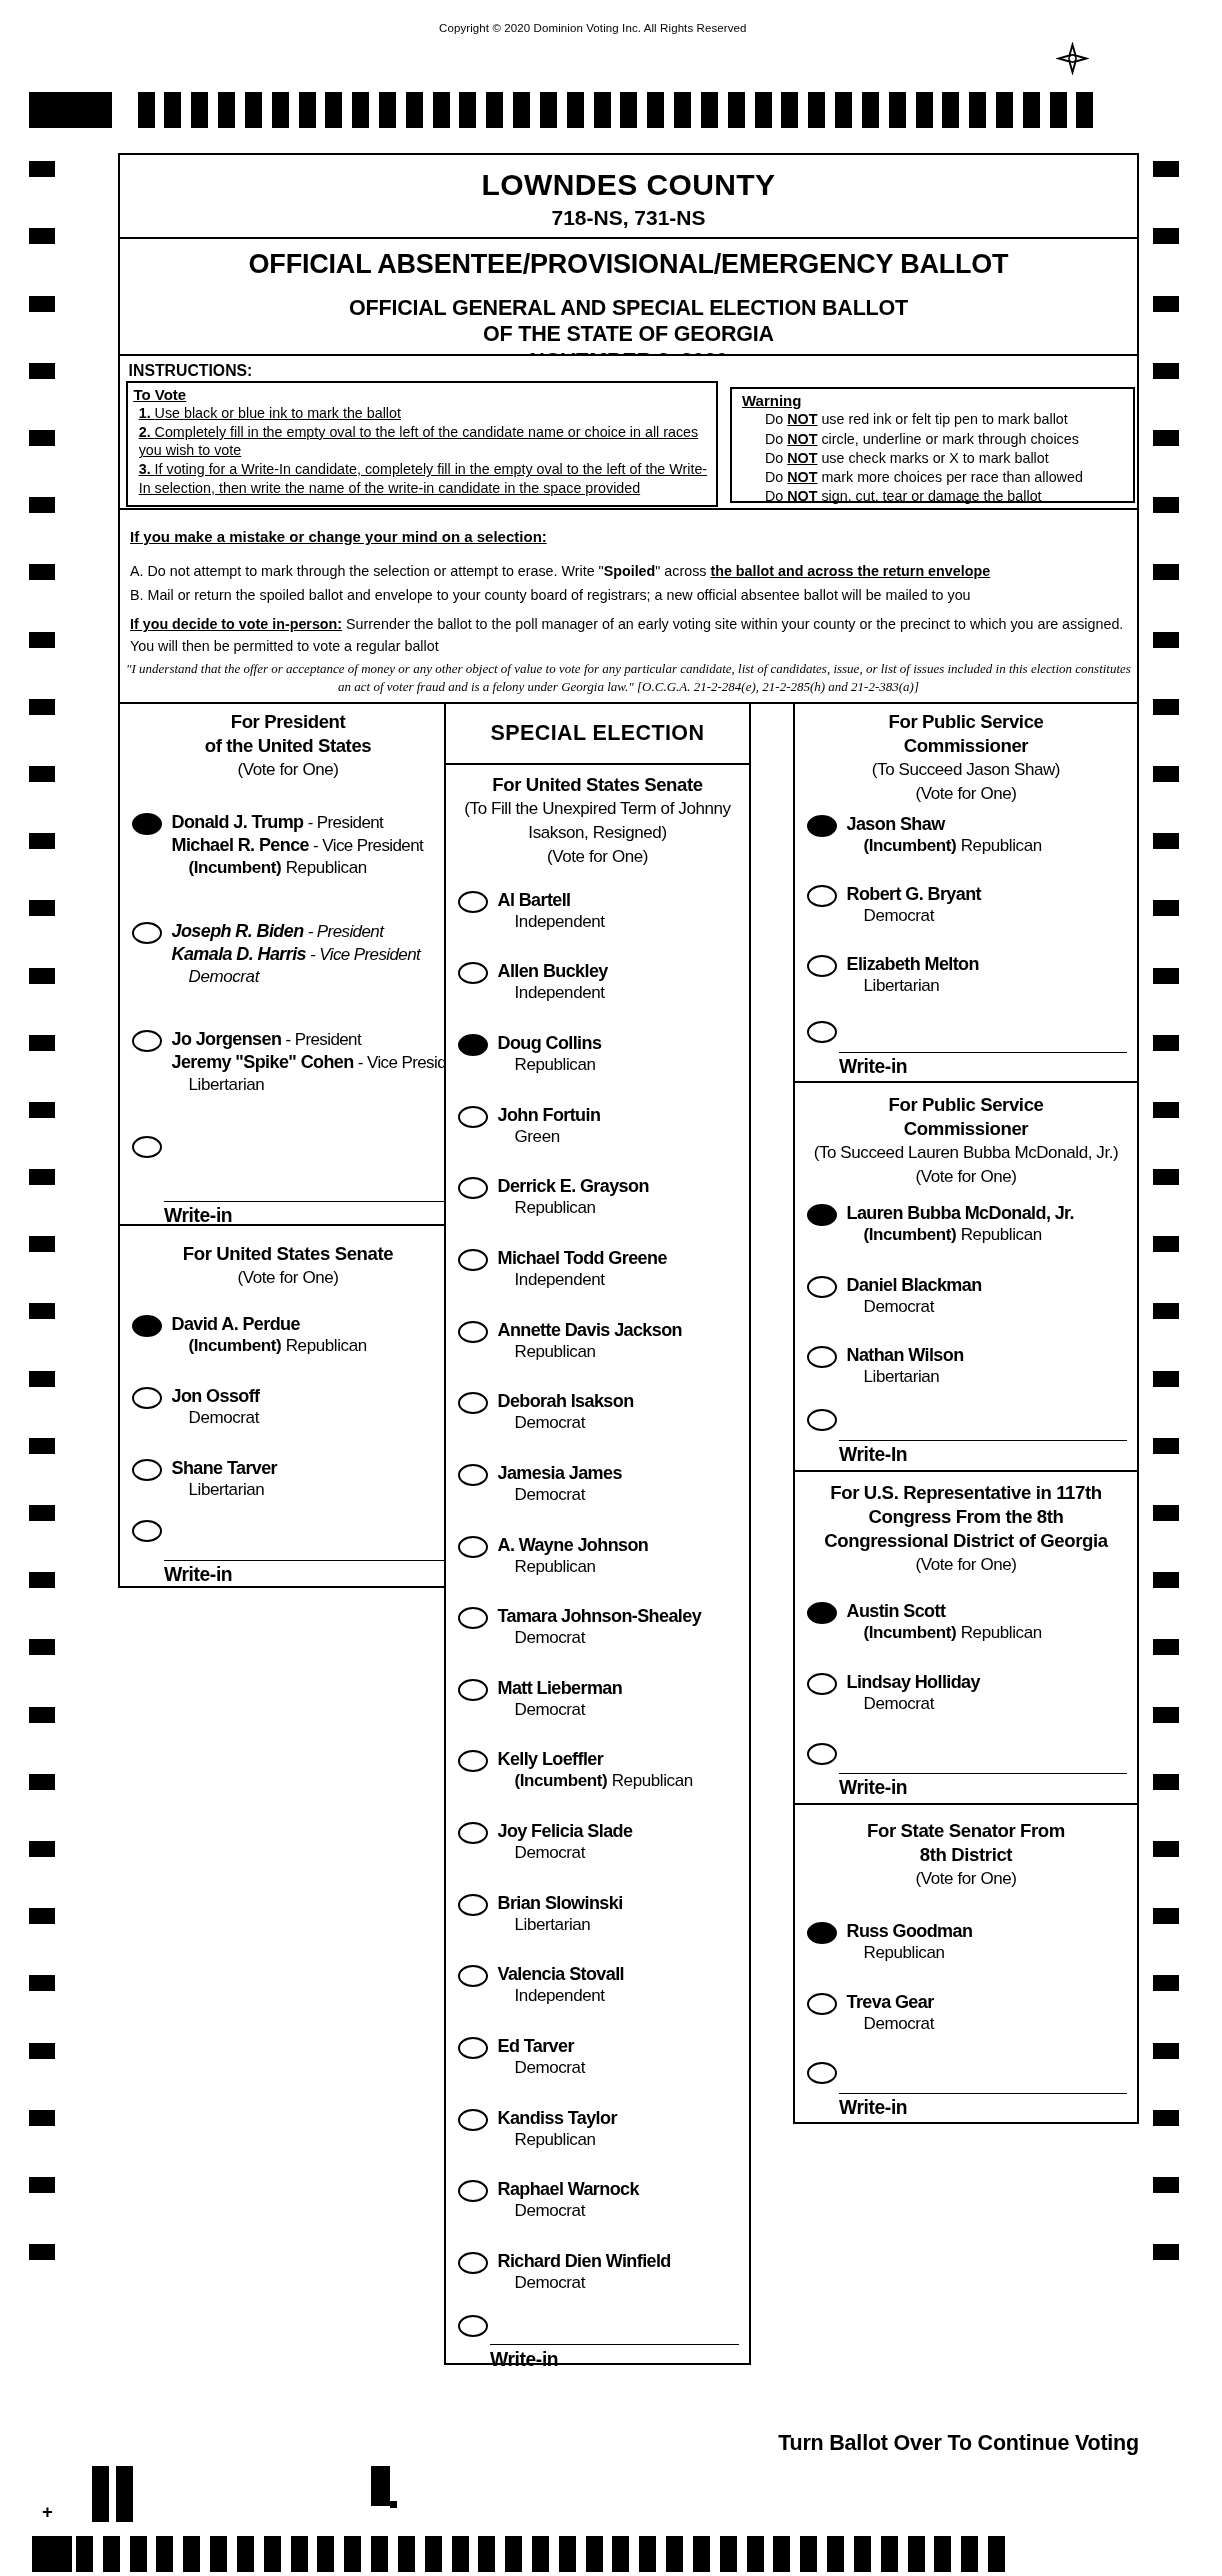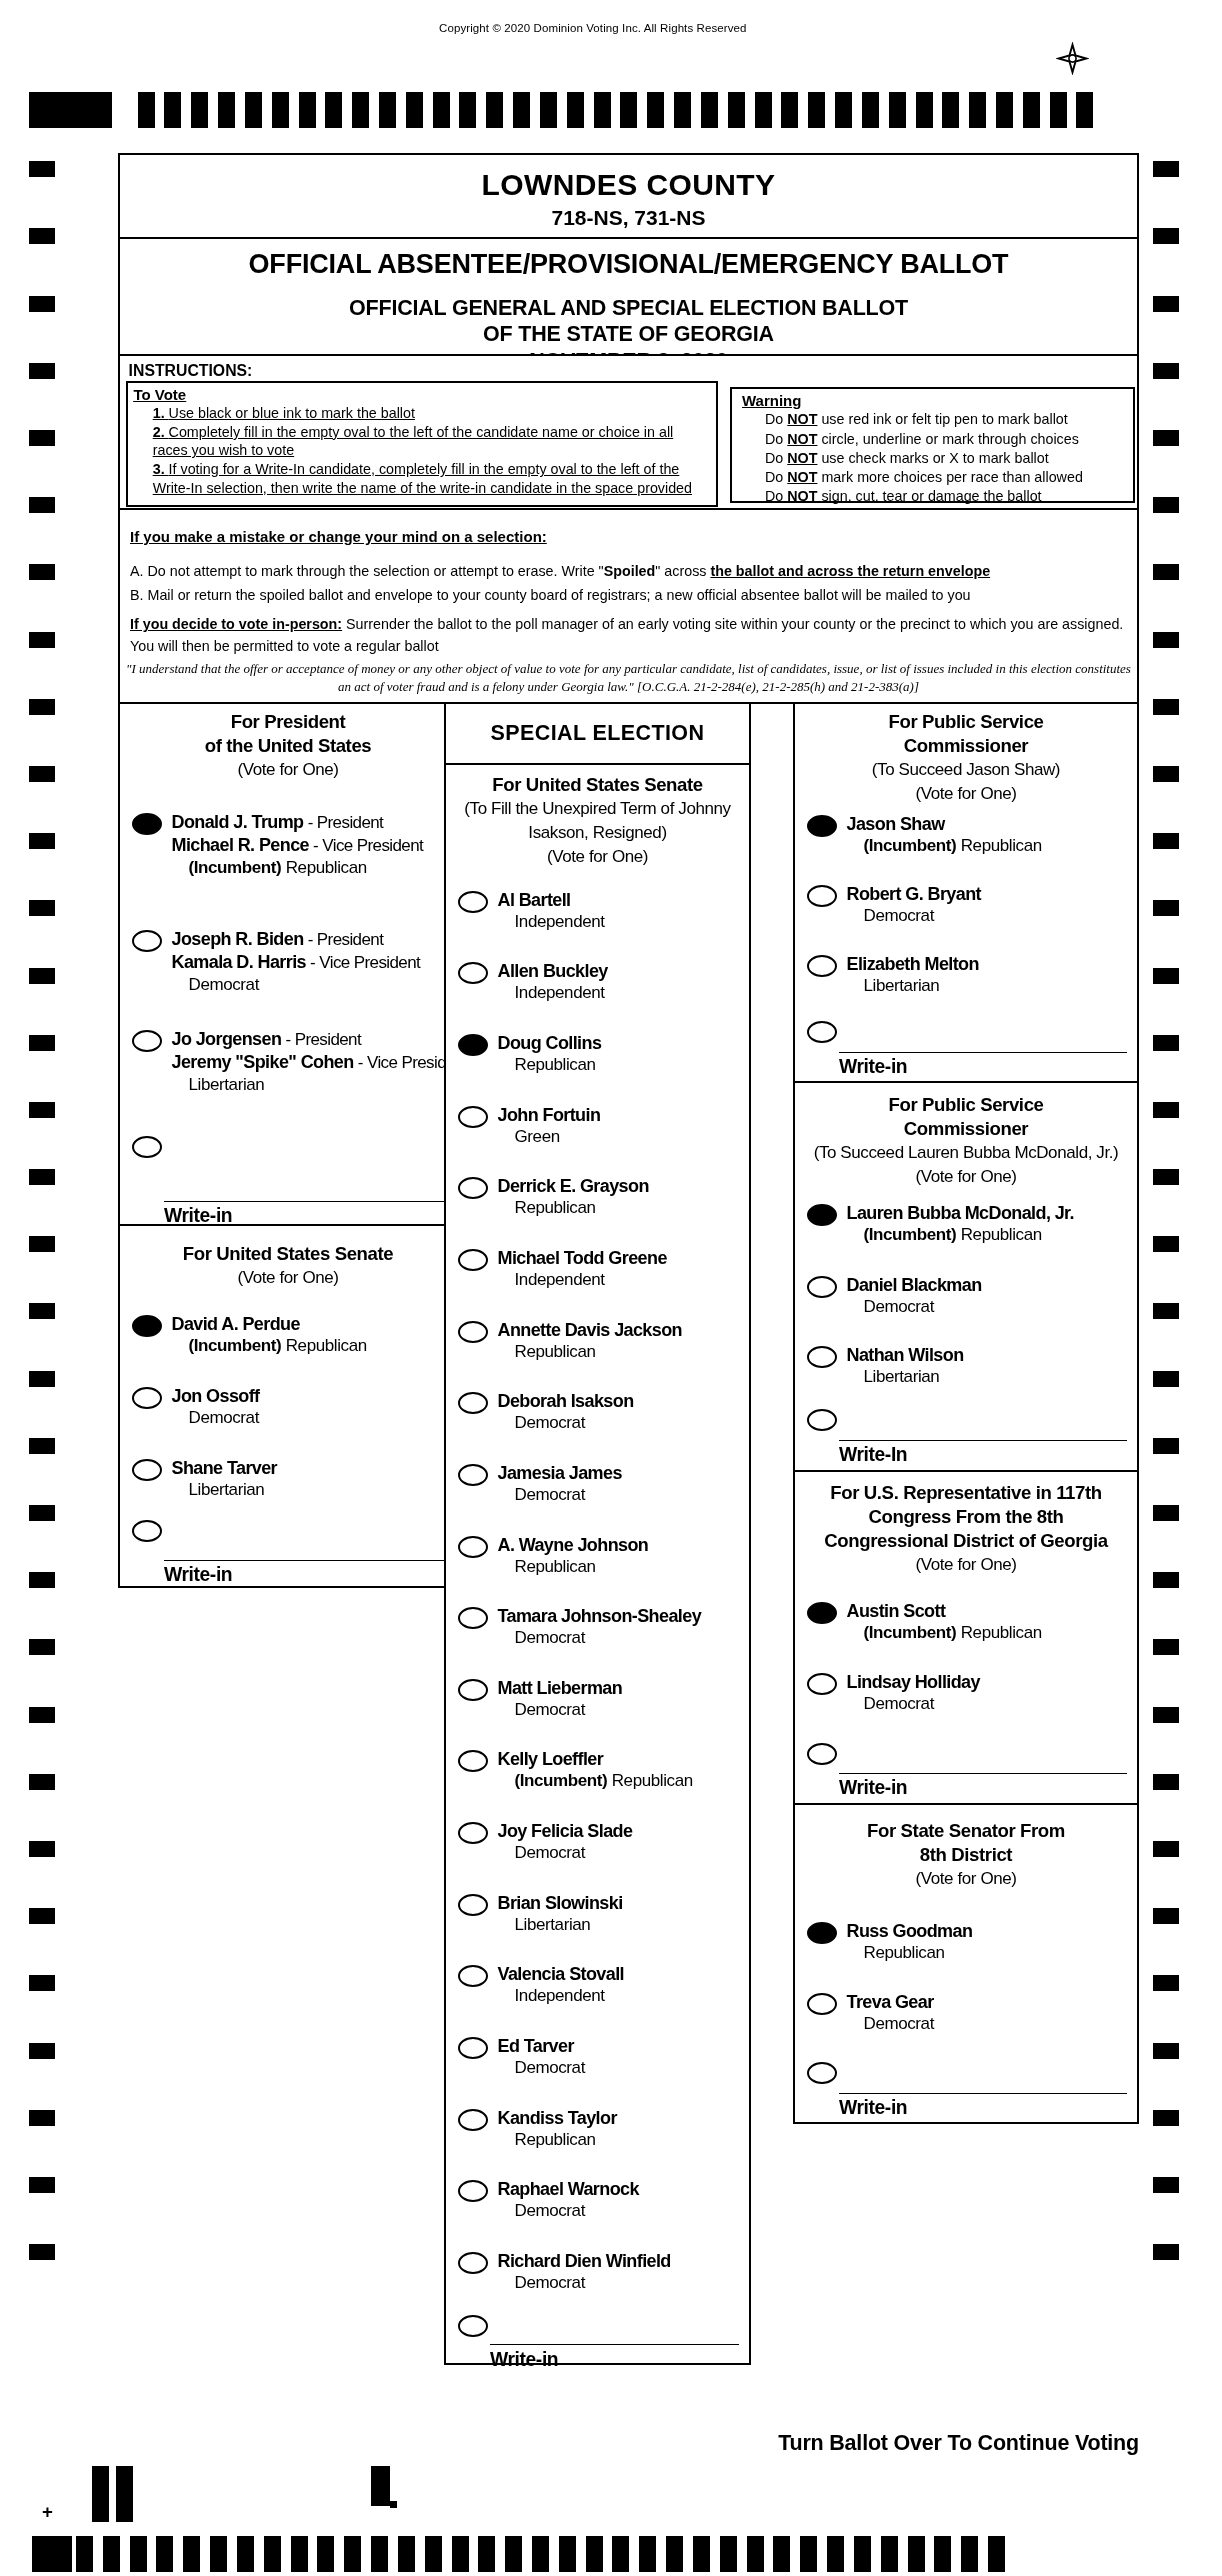--- a/index.html
+++ b/index.html
@@ -12,21 +12,21 @@
   .county{font-size:30px;font-weight:bold;letter-spacing:0.4px;margin-top:13px;}
   .codes{font-size:21px;font-weight:bold;margin-top:4.3px;}
   .t1{font-size:27px;font-weight:bold;margin-top:10px;letter-spacing:-0.2px;}
   .t2{font-size:21.5px;font-weight:bold;margin-top:1.4px;letter-spacing:-0.2px;}
   .t2.first{margin-top:15.8px;}
   
   .instr{position:absolute;left:118px;top:354px;width:1021px;height:350px;border:2.1px solid #000;box-sizing:border-box;background:#fff;}
   .instr-label{position:absolute;left:8.6px;top:5.7px;font-size:15.8px;font-weight:bold;}
   .ibox{position:absolute;border:2.1px solid #000;box-sizing:border-box;}
   .bx-title{font-size:15px;font-weight:bold;text-decoration:underline;margin:2.9px 0 1.4px 5.7px;}
-  .tv-item{font-size:14.3px;line-height:18.6px;margin-left:25px;margin-right:7.2px;}
+  .tv-item{font-size:14.3px;line-height:18.6px;margin-left:11px;margin-right:7.2px;}
   .wn-item{font-size:14.3px;line-height:19.3px;margin-left:33px;}
   .hr1{position:absolute;left:0;right:0;top:152px;border-top:2.1px solid #000;}
   .m-head{position:absolute;left:10px;top:172px;font-size:15px;font-weight:bold;text-decoration:underline;}
   .m-line{position:absolute;left:10px;right:10px;font-size:14.3px;line-height:21.5px;}
   .bu{font-weight:bold;text-decoration:underline;}
   .oath{position:absolute;left:5.7px;right:5.7px;top:304px;font-size:13px;line-height:18px;font-style:italic;text-align:center;font-family:"Liberation Serif",serif;}
   
   .race{position:absolute;border:2.1px solid #000;box-sizing:border-box;background:#fff;}
   .banner{height:59px;border-bottom:2.1px solid #000;display:flex;align-items:center;justify-content:center;font-size:21.5px;font-weight:bold;letter-spacing:0.4px;}
   .rtitle{position:absolute;left:2.9px;right:2.9px;text-align:center;font-size:18.6px;line-height:24px;}
@@ -252,21 +252,21 @@
           <div class="rt-r">(Vote for One)</div>
         </div>
         <div class="cand" style="top: 107px;">
           <div class="oval filled"></div>
           <div class="ctext">
             <div class="cl"><span class="cname">Donald J. Trump</span><span class="csuf"> - President</span></div>
             <div class="cl"><span class="cname">Michael R. Pence</span><span class="csuf"> - Vice President</span></div>
             <div class="cparty"><b>(Incumbent) </b>Republican</div>
           </div>
         </div>
-        <div class="cand" style="top: 224px;">
+        <div class="cand" style="top: 216px; font-style: italic;">
           <div class="oval"></div>
           <div class="ctext">
             <div class="cl"><span class="cname">Joseph R. Biden</span><span class="csuf"> - President</span></div>
             <div class="cl"><span class="cname">Kamala D. Harris</span><span class="csuf"> - Vice President</span></div>
             <div class="cparty">Democrat</div>
           </div>
         </div>
         <div class="cand" style="top: 324px;">
           <div class="oval"></div>
           <div class="ctext">

